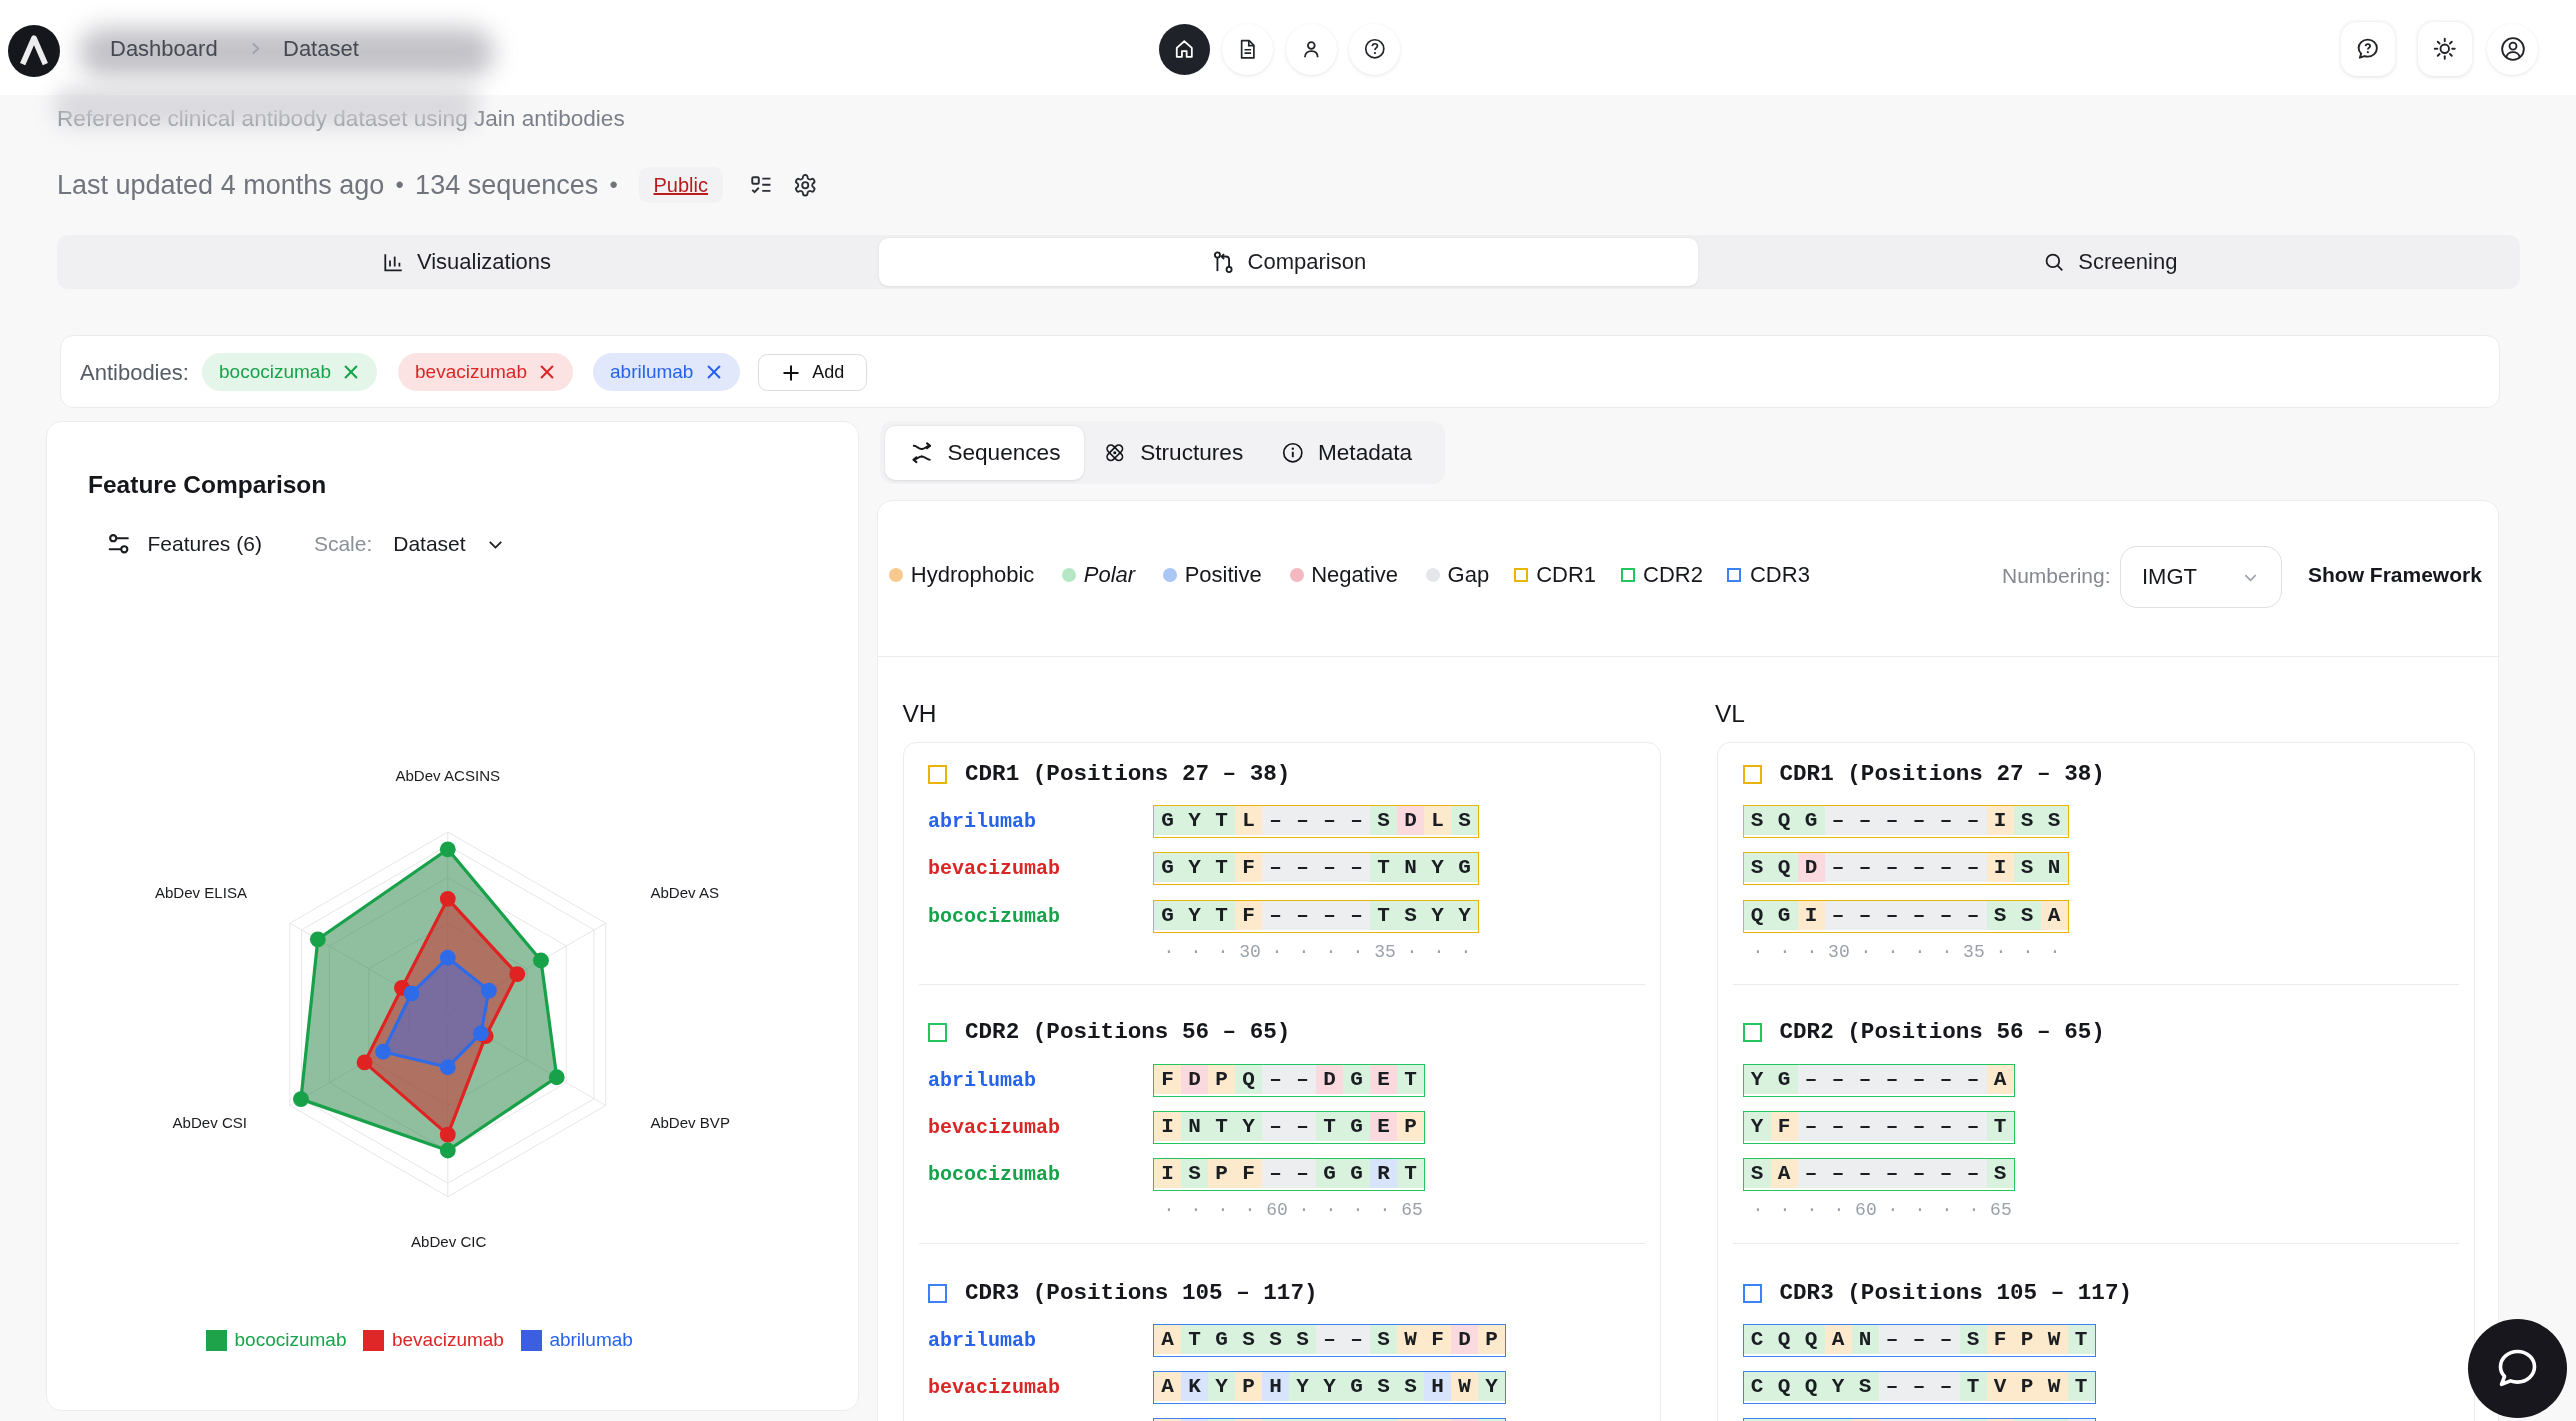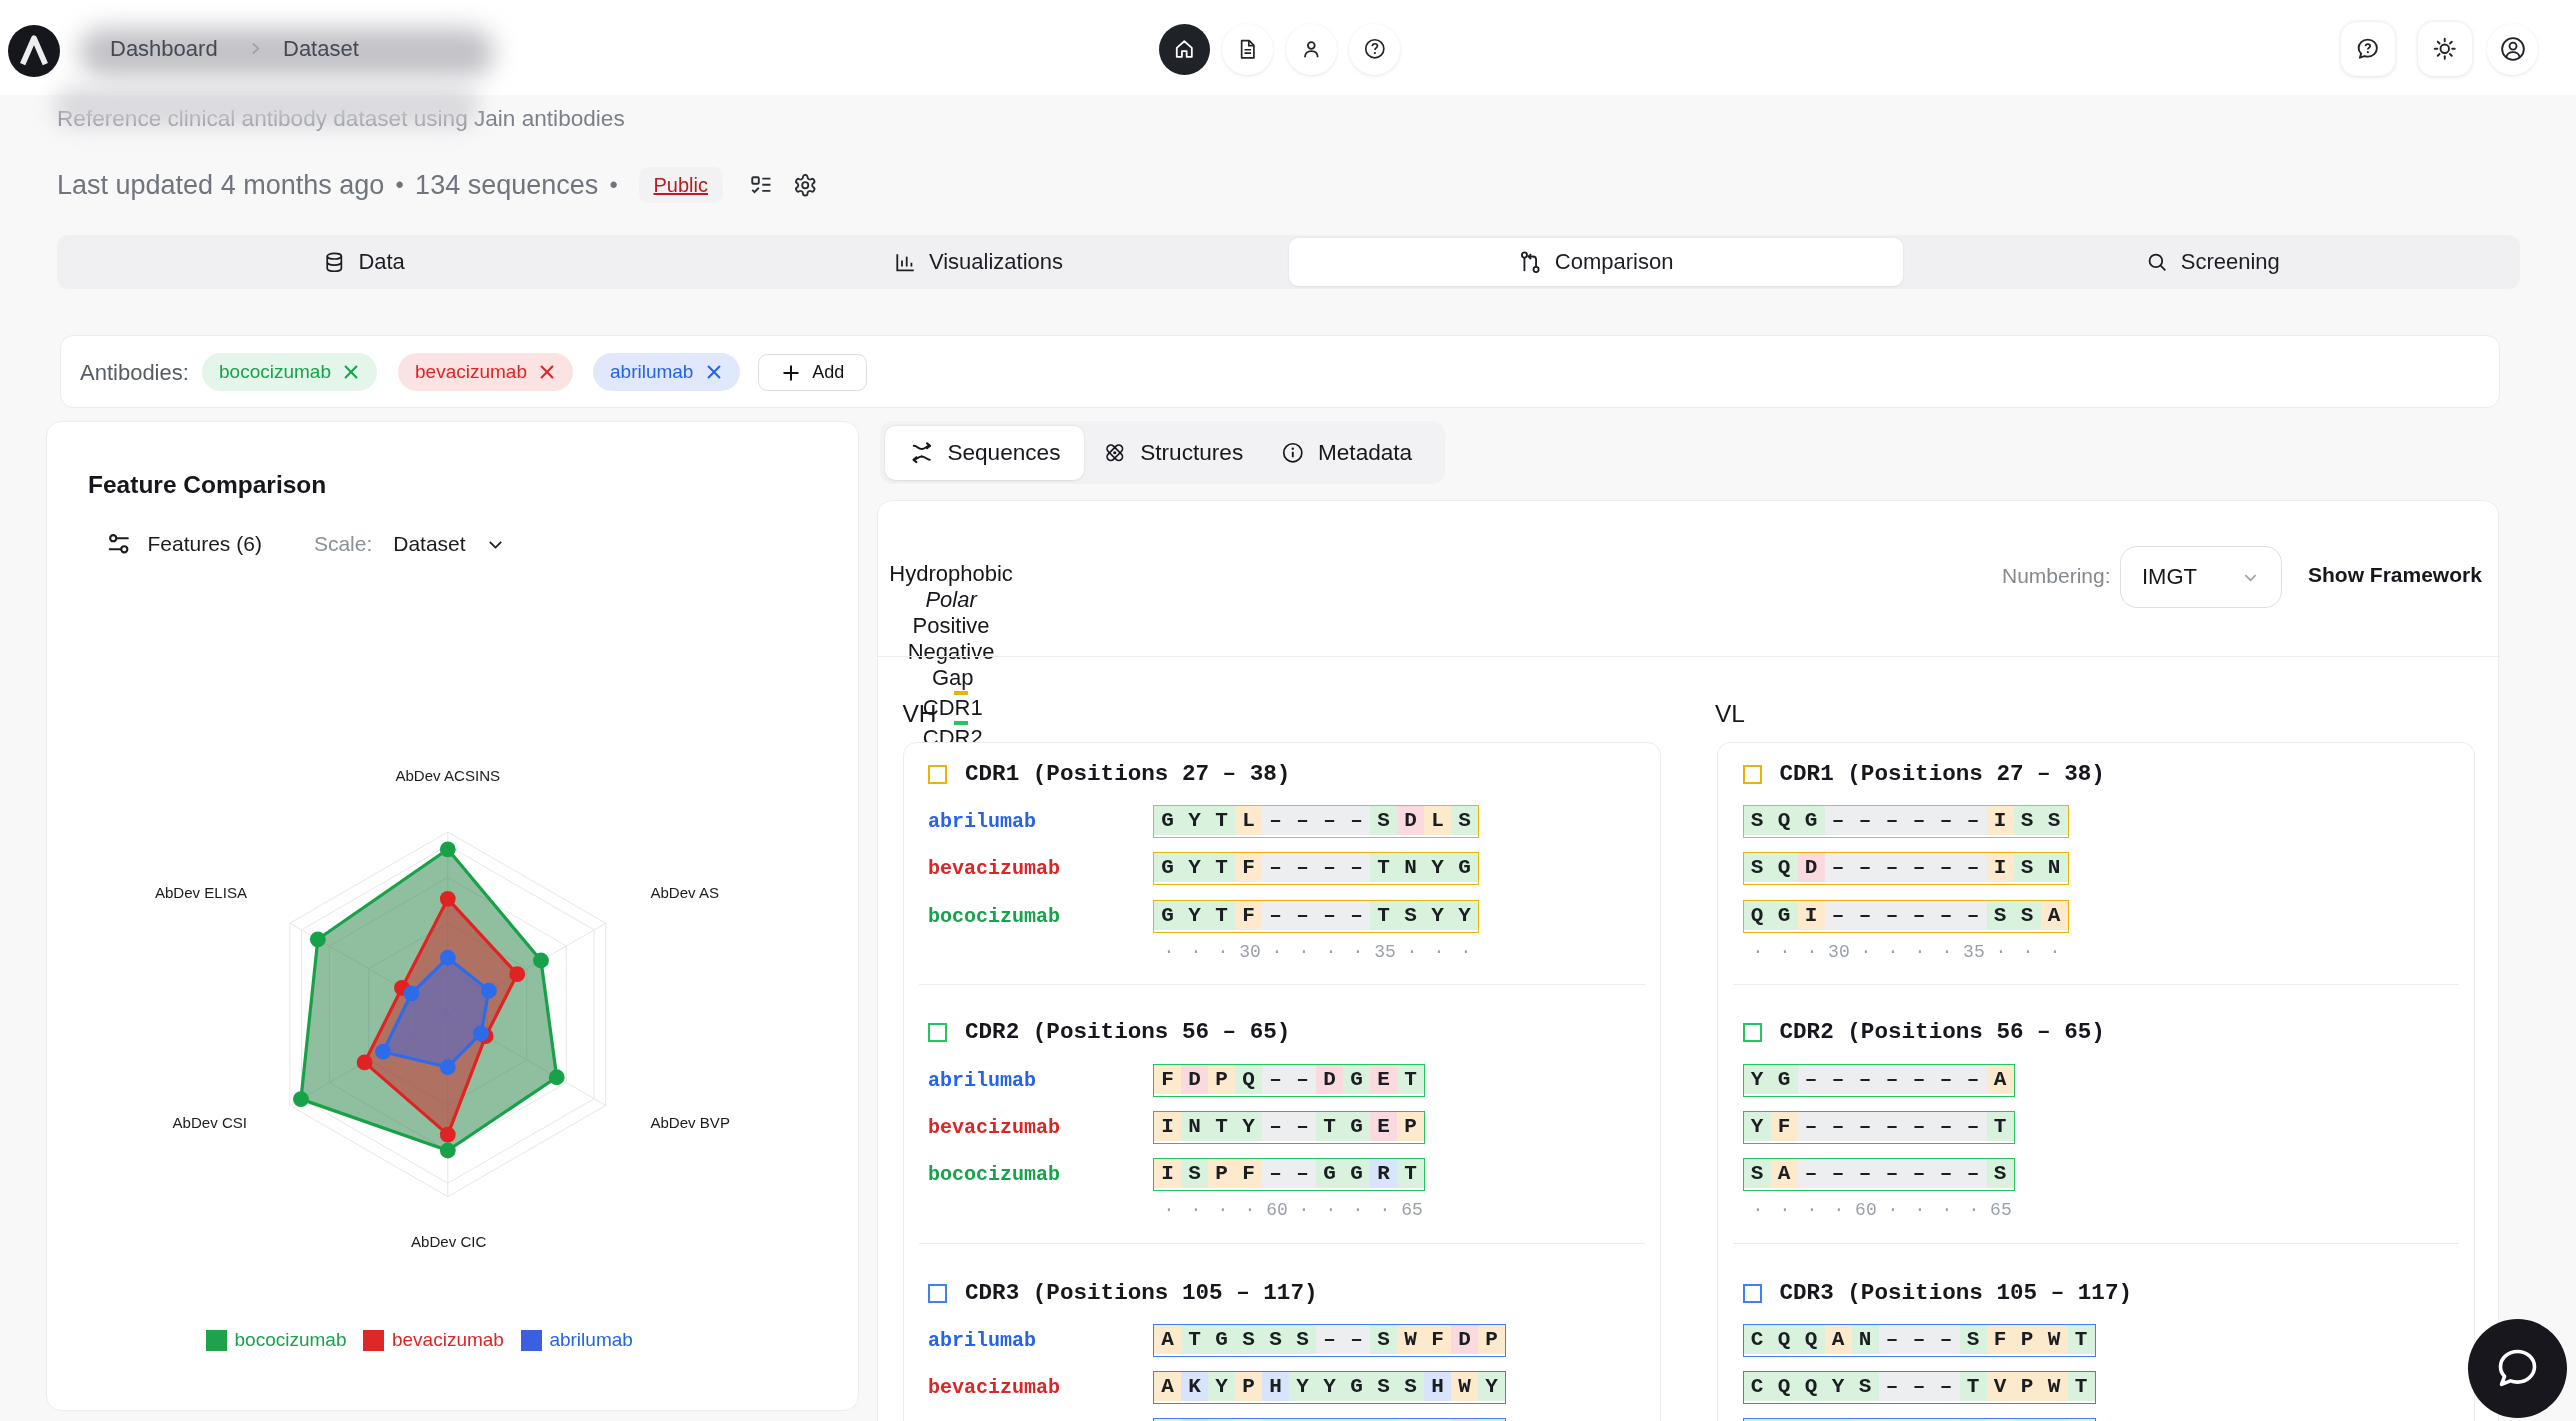--- a/index.html
+++ b/index.html
@@ -33,21 +33,21 @@
 #lcard { position:absolute; left:46px; top:421px; width:813px; height:990px; background:#fff; border:0.9px solid #ececef; border-radius:15px; }
 #ltitle { position:absolute; left:41px; top:49px; font-size:24.5px; font-weight:700; color:#15171c; }
 #featrow { position:absolute; left:59px; top:106px; height:32px; display:flex; align-items:center; font-size:21px; color:#1a1c22; }
 
 #rtabs { position:absolute; left:880px; top:421px; width:565px; height:63px; background:#f2f2f4; border-radius:13.2px; display:flex; align-items:center; padding:4.7px; }
 .rtab { display:flex; align-items:center; gap:13.2px; font-size:22.6px; color:#15171c; padding:0 19px; height:54px; }
 .rtab.sel { padding:0 24px; }
 .rtab.sel { background:#fff; border-radius:10.4px; box-shadow:0 0.9px 2.8px rgba(0,0,0,.10); }
 
 #mcard { position:absolute; left:877px; top:500px; width:1622px; height:981px; background:#fff; border:0.9px solid #ececef; border-radius:15px; }
-#legendrow { position:absolute; left:11.3px; top:60px; height:28px; display:flex; align-items:center; font-size:22px; color:#15171c;flex-direction:column; }
+#legendrow { position:absolute; left:11.3px; top:60px; height:28px; display:flex; align-items:center; font-size:22px; color:#15171c; }
 .ldot { width:14px; height:14px; border-radius:50%; margin-right:7.5px; }
 .lsq { width:14px; height:14px; border:2.4px solid; margin-right:8.5px; background:#fff; }
 #numlbl { position:absolute; left:1124px; top:63px; font-size:21px; color:#84888f; }
 #imgt { position:absolute; left:1242px; top:45px; width:162px; height:62px; border:0.9px solid #dfdfe3; border-radius:17px; background:#fff; display:flex; align-items:center; font-size:22px; color:#15171c; padding:0 21px; justify-content:space-between; }
 #showfw { position:absolute; left:1430px; top:62px; font-size:21px; font-weight:700; color:#15171c; }
 #mdivider { position:absolute; left:0px; top:155px; width:1622px; height:0.9px; background:#ececef; }
 .collbl { position:absolute; font-size:24.5px; color:#15171c; }
 .icard { position:absolute; top:241px; width:758px; background:#fff; border:0.9px solid #ececef; border-radius:13.2px; height:745px; }
 .sechdr { position:absolute; display:flex; align-items:center; font-family:"Liberation Mono", monospace; font-size:22.6px; font-weight:700; color:#15171c; }
 .sechdr .sq { width:19px; height:19px; border:2.8px solid; margin-right:18px; background:#fff; }
@@ -152,25 +152,20 @@
       <rect x="3.2" y="4.2" width="6.4" height="6.4" rx="1.2"></rect>
       <path d="M3.2 16.5 L5.4 18.7 L9.6 14.5"></path>
       <path d="M13 5.5 H21 M13 11.5 H21 M13 17.5 H21"></path>
     </svg>
 <svg style="margin-left:20px;" width="24.5" height="24.5" viewBox="0 0 24 24" fill="none" stroke="#2a2d33" stroke-width="1.8">
       <circle cx="12" cy="12" r="3"></circle>
       <path d="M12.22 2h-.44a2 2 0 0 0-2 2v.18a2 2 0 0 1-1 1.73l-.43.25a2 2 0 0 1-2 0l-.15-.08a2 2 0 0 0-2.73.73l-.22.38a2 2 0 0 0 .73 2.73l.15.1a2 2 0 0 1 1 1.72v.51a2 2 0 0 1-1 1.74l-.15.09a2 2 0 0 0-.73 2.73l.22.38a2 2 0 0 0 2.73.73l.15-.08a2 2 0 0 1 2 0l.43.25a2 2 0 0 1 1 1.73V20a2 2 0 0 0 2 2h.44a2 2 0 0 0 2-2v-.18a2 2 0 0 1 1-1.73l.43-.25a2 2 0 0 1 2 0l.15.08a2 2 0 0 0 2.73-.73l.22-.39a2 2 0 0 0-.73-2.73l-.15-.08a2 2 0 0 1-1-1.74v-.5a2 2 0 0 1 1-1.74l.15-.09a2 2 0 0 0 .73-2.73l-.22-.38a2 2 0 0 0-2.73-.73l-.15.08a2 2 0 0 1-2 0l-.43-.25a2 2 0 0 1-1-1.73V4a2 2 0 0 0-2-2z"></path>
     </svg>
   </div>
 <div id="tabbar">
-  <div class="tab"><svg width="22.6" height="22.6" viewBox="0 0 24 24" fill="none" stroke="#1c1e24" stroke-width="1.8">
-        <ellipse cx="12" cy="5.5" rx="7.5" ry="3"></ellipse>
-        <path d="M4.5 5.5 V12 C4.5 13.7 7.9 15 12 15 C16.1 15 19.5 13.7 19.5 12 V5.5"></path>
-        <path d="M4.5 12 V18.5 C4.5 20.2 7.9 21.5 12 21.5 C16.1 21.5 19.5 20.2 19.5 18.5 V12"></path>
-      </svg>Data</div>
   <div class="tab"><svg width="22.6" height="22.6" viewBox="0 0 24 24" fill="none" stroke="#1c1e24" stroke-width="1.9">
         <path d="M3.5 3.5 V20.5 H21"></path>
         <path d="M8.5 16.5 V10"></path>
         <path d="M13.5 16.5 V6"></path>
         <path d="M18.5 16.5 V12.5"></path>
       </svg>Visualizations</div>
   <div class="tab sel"><svg width="24.5" height="24.5" viewBox="0 0 24 24" fill="none" stroke="#1c1e24" stroke-width="1.8">
         <circle cx="6.3" cy="4.9" r="2.5"></circle>
         <path d="M6.3 7.4 V20.7"></path>
         <circle cx="17.7" cy="19.1" r="2.5"></circle>

